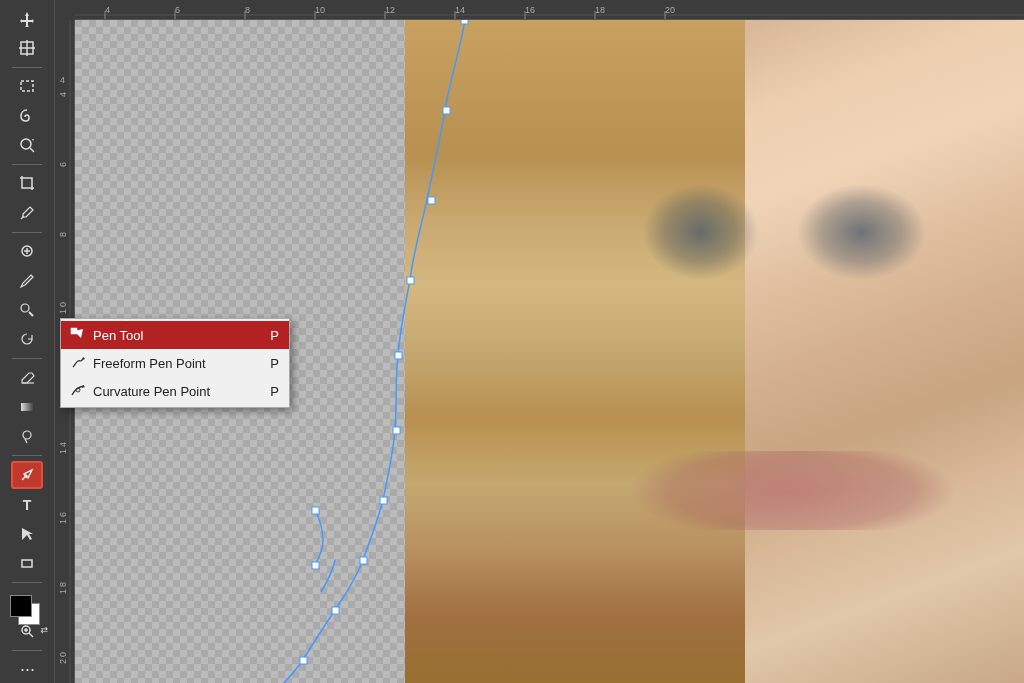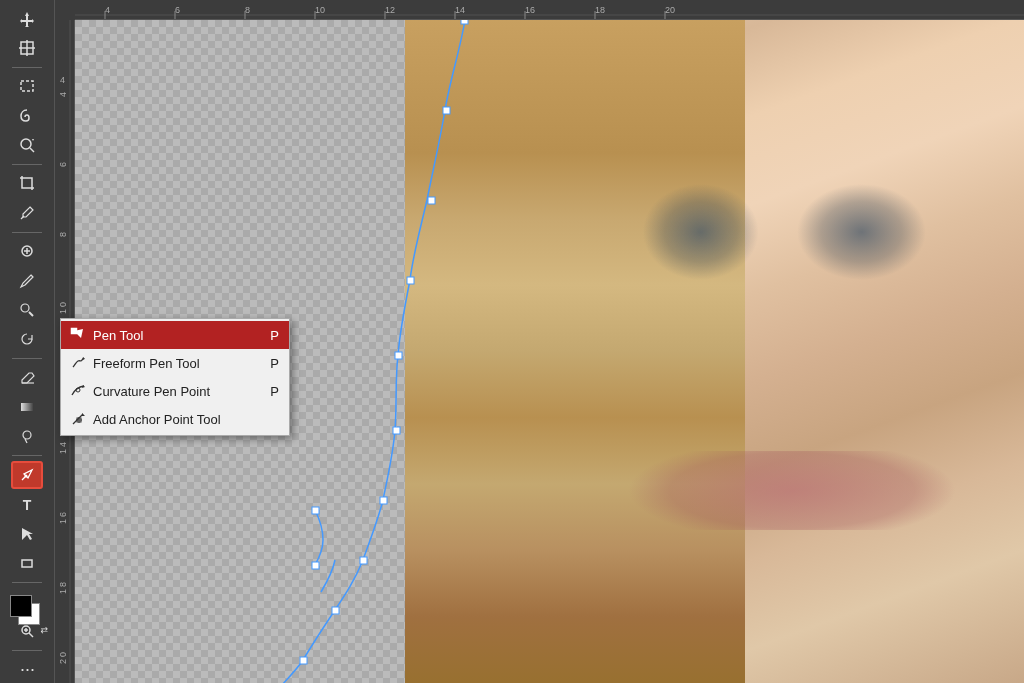--- a/index.html
+++ b/index.html
@@ -376,46 +376,34 @@
     <span class="shortcut">P</span>
   </div>
 
   <div class="menu-item">
     <span class="icon">
       <svg width="16" height="16" viewBox="0 0 16 16" fill="none">
         <path d="M3 12 C5 10 6 7 8 6 C10 5 11 7 12 5 L14 3" stroke="#333" stroke-width="1.3" fill="none"></path>
         <path d="M13 2 L15 4 L12 5 Z" fill="#333"></path>
       </svg>
     </span>
-    <span>Freeform Pen Tool</span>
+    <span>Freeform Pen Point</span>
     <span class="shortcut">P</span>
   </div>
 
   <div class="menu-item">
     <span class="icon">
       <svg width="16" height="16" viewBox="0 0 16 16" fill="none">
         <path d="M2 12 C4 8 8 4 14 3" stroke="#333" stroke-width="1.3" fill="none"></path>
         <path d="M13 2 L15 4 L12 5 Z" fill="#333"></path>
         <circle cx="8" cy="7" r="2" fill="none" stroke="#333" stroke-width="1"></circle>
       </svg>
     </span>
     <span>Curvature Pen Point</span>
     <span class="shortcut">P</span>
   </div>
 
-  <div class="menu-item">
-    <span class="icon">
-      <svg width="16" height="16" viewBox="0 0 16 16" fill="none">
-        <path d="M3 13 L13 3" stroke="#333" stroke-width="1.3"></path>
-        <path d="M12 2 L15 5 L12 5 Z" fill="#333"></path>
-        <rect x="7" y="7" width="4" height="4" fill="none" stroke="#333" stroke-width="1"></rect>
-        <line x1="9" y1="6" x2="9" y2="12" stroke="#333" stroke-width="1"></line>
-        <line x1="6" y1="9" x2="12" y2="9" stroke="#333" stroke-width="1"></line>
-      </svg>
-    </span>
-    <span>Add Anchor Point Tool</span>
-  </div>
 
 
 
 </div>
 
 <div style="position:absolute; left:55px; top:0; width:20px; height:20px; background:#3c3c3c; z-index:16;"></div>
 
 </body></html>

